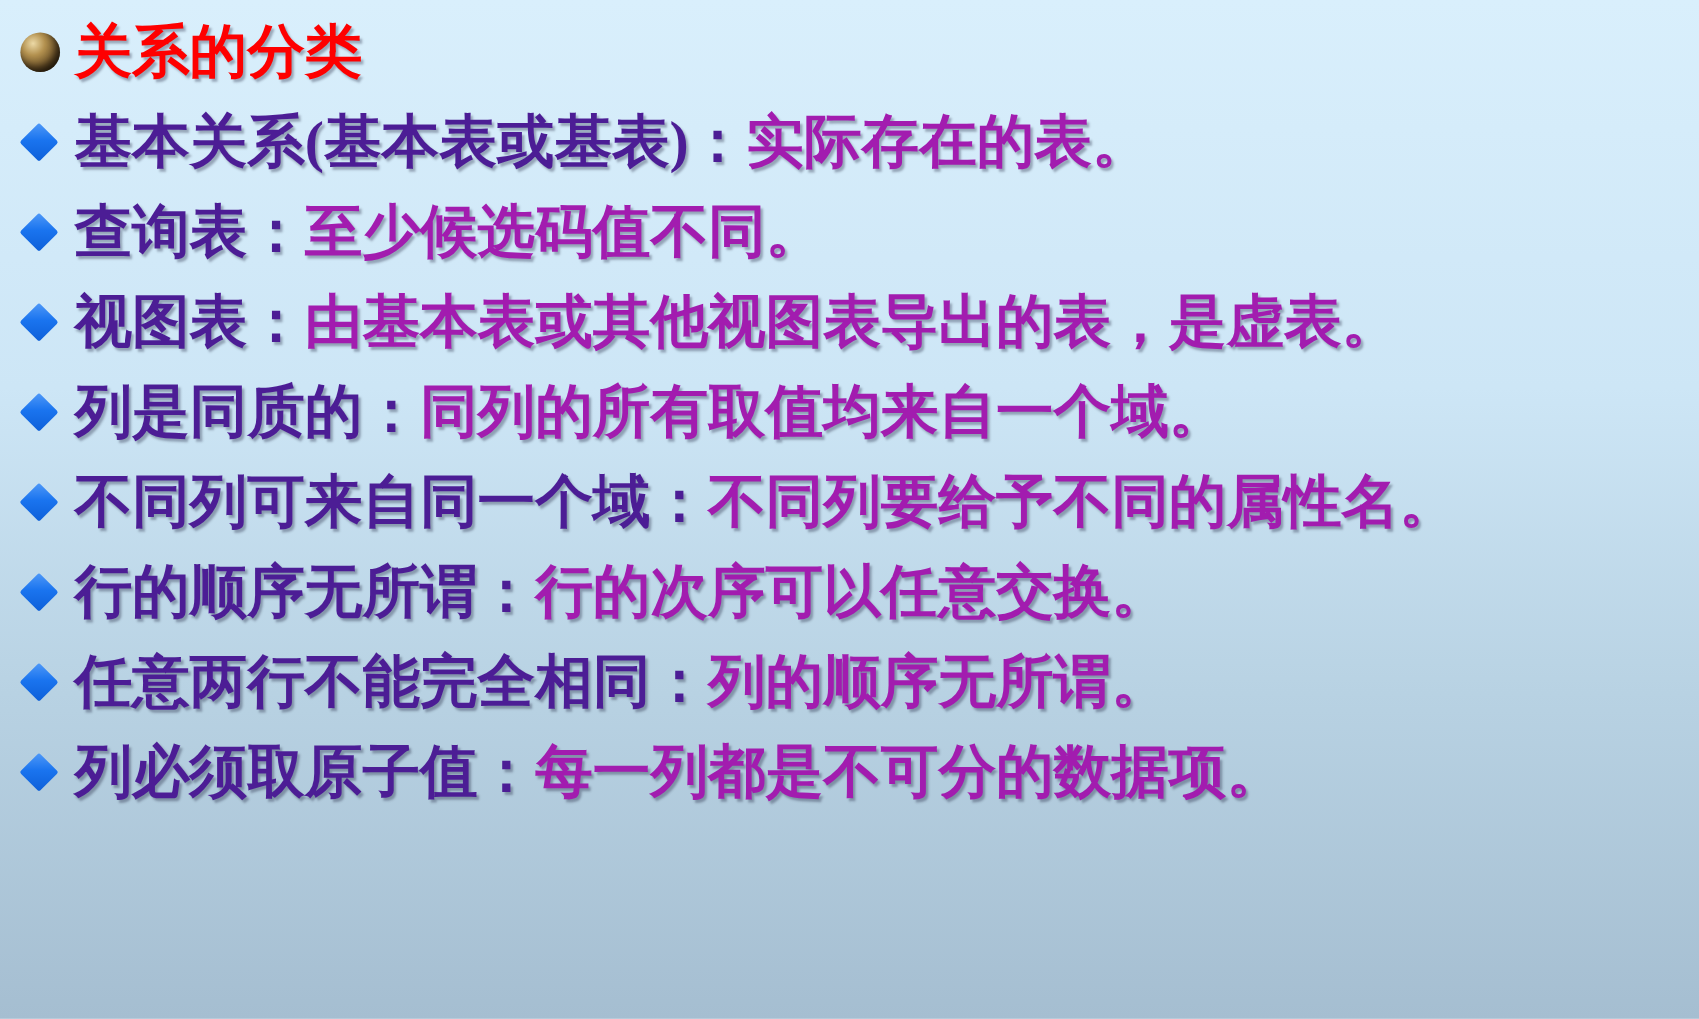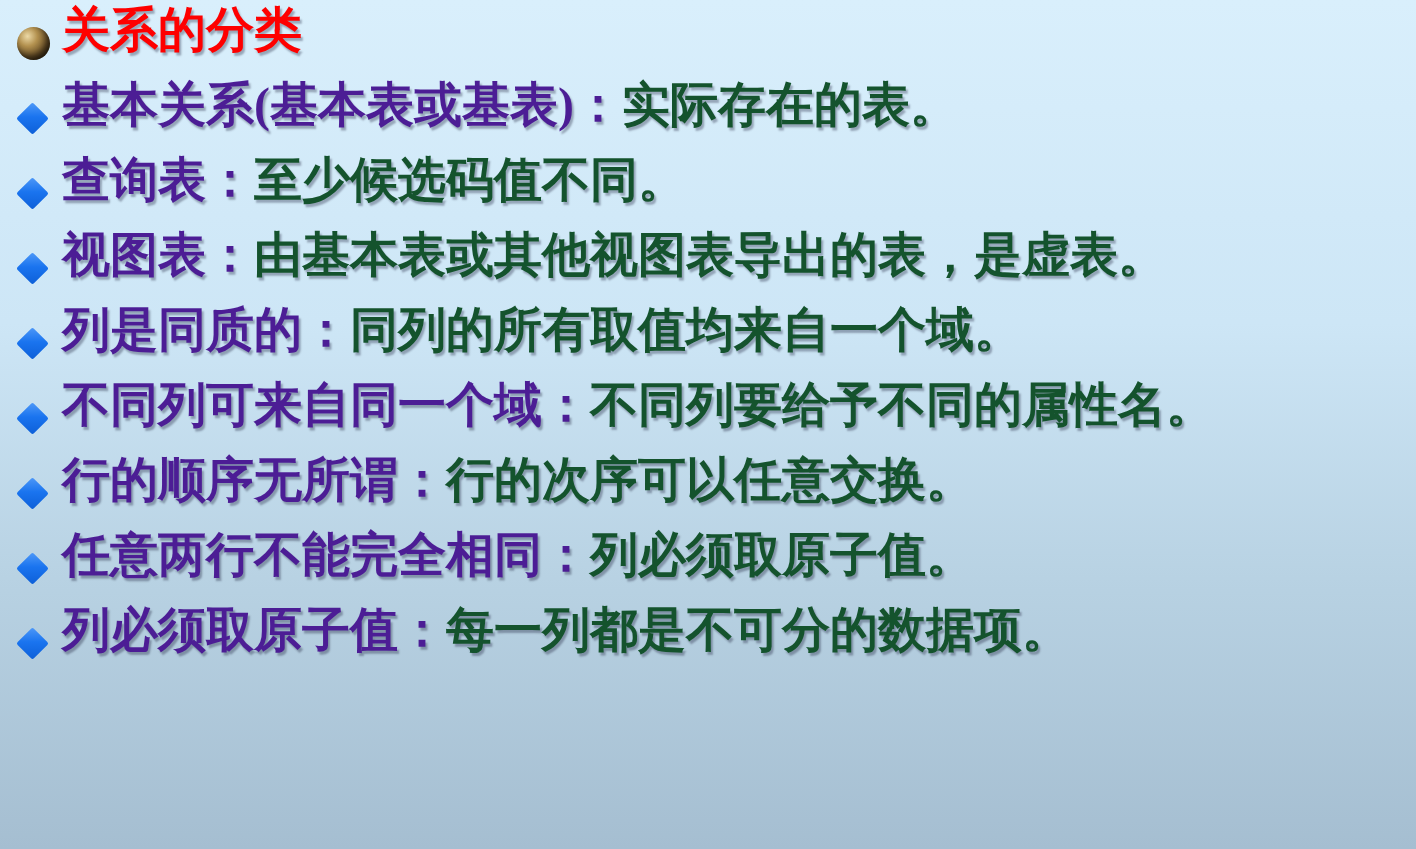--- a/index.html
+++ b/index.html
@@ -3,42 +3,42 @@
 <meta charset="utf-8">
 <style>
   html, body { margin: 0; padding: 0; }
   body {
     width: 1416px; height: 849px;
     overflow: hidden;
     background: linear-gradient(180deg, #d9effc 0%, #cde6f6 38%, #b8d2e3 68%, #a5bed1 100%);
     font-family: "Liberation Serif", "DejaVu Serif", serif;
   }
   .slide { padding: 6px 0 0 14px; }
-  .row { display: flex; height: 75px; white-space: nowrap; }
+  .row { display: flex; align-items: center; height: 75px; white-space: nowrap; }
   .bullet-box {
     flex: 0 0 48px; width: 48px;
     display: flex; align-items: center; justify-content: flex-start;
   }
   .sphere {
     width: 33px; height: 33px; border-radius: 50%; margin-left: 3px;
     background: radial-gradient(circle at 32% 28%, #ecd9a6 0%, #b3914f 30%, #6b5128 62%, #2a1c0a 95%);
     box-shadow: inset -3px -4px 6px rgba(0,0,0,0.55);
   }
   .diamond {
     width: 23px; height: 23px; margin-left: 7px;
     transform: rotate(45deg); border-radius: 2px;
     background: linear-gradient(135deg, #4f99f8 0%, #1a74ef 45%, #0d5fd8 100%);
   }
   .txt {
     font-size: 48px; font-weight: bold; line-height: 1;
     text-shadow: 2px 3px 2px rgba(0,0,30,0.30);
   }
   .section-title { color: #fe0000; }
   .item-label   { color: #4c1d95; }
-  .item-detail  { color: #14532d; }
+  .item-detail  { color: #a21caf; }
 </style>
 </head>
 <body>
 
 <div class="slide">
 
   <div class="row section">
     <span class="bullet-box">
         <span class="sphere"></span>
       </span>
@@ -86,21 +86,21 @@
     <span class="bullet-box">
         <span class="diamond"></span>
       </span>
     <span class="txt"><span class="item-label">行的顺序无所谓：</span><span class="item-detail">行的次序可以任意交换。</span></span>
   </div>
 
   <div class="row">
     <span class="bullet-box">
         <span class="diamond"></span>
       </span>
-    <span class="txt"><span class="item-label">任意两行不能完全相同：</span><span class="item-detail">列必须取原子值。</span></span>
+    <span class="txt"><span class="item-label">任意两行不能完全相同：</span><span class="item-detail">列的顺序无所谓。</span></span>
   </div>
 
   <div class="row">
     <span class="bullet-box">
         <span class="diamond"></span>
       </span>
     <span class="txt"><span class="item-label">列必须取原子值：</span><span class="item-detail">每一列都是不可分的数据项。</span></span>
   </div>
 
 </div>

